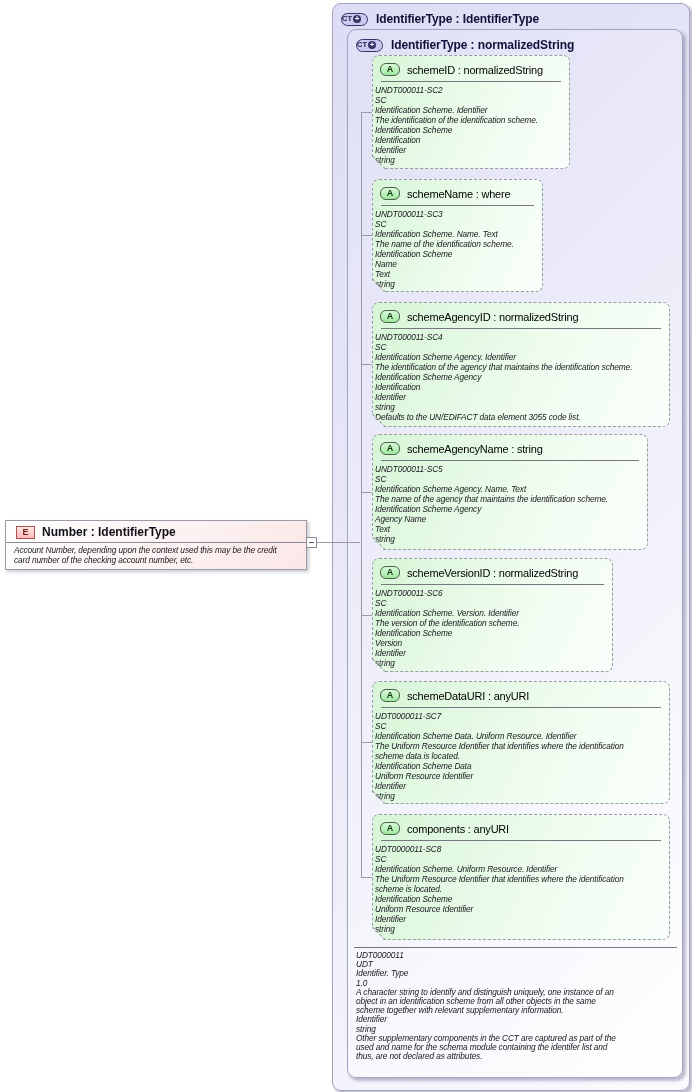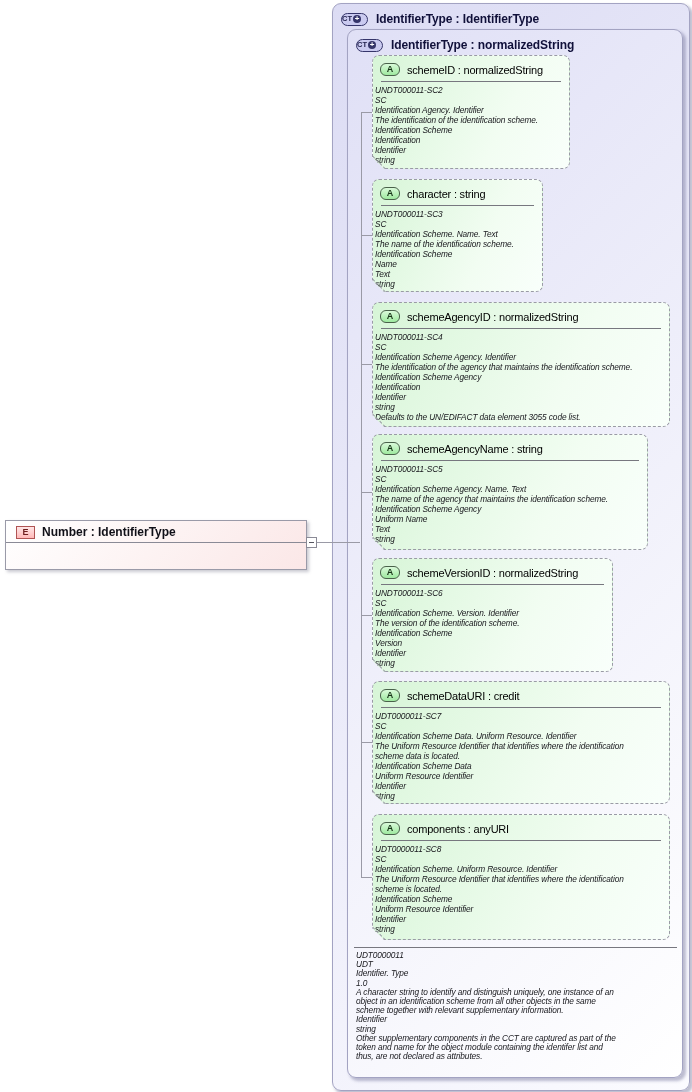--- a/index.html
+++ b/index.html
@@ -73,20 +73,24 @@
 <div class="canvas">
 
   <div class="el-box">
     <div class="el-header">
       <span class="icon-e">
           <span>E</span>
         </span>
       <span class="el-title">Number  : IdentifierType</span>
     </div>
     <div class="el-sep"></div>
+    <div class="el-desc">
+        <div class="ann-line">Account Number, depending upon the context used this may be the credit</div>
+        <div class="ann-line">card number of the checking account number, etc.</div>
+      </div>
   </div>
 
   <div class="collapse-sq">
       <i></i>
     </div>
   <div class="hline" style="left:317px;top:542px;width:43px;z-index:5;"></div>
 
   <div class="ct-box ct-outer">
     <div class="ct-header">
       <span class="icon-ct">
@@ -118,35 +122,35 @@
         <div class="attr-header">
           <span class="icon-a">
               <span>A</span>
             </span>
           <span class="attr-title">schemeID : normalizedString</span>
         </div>
         <div class="attr-sep"></div>
         <div class="attr-lines">
             <div class="ann-line">UNDT000011-SC2</div>
             <div class="ann-line">SC</div>
-            <div class="ann-line">Identification Agency. Identifier</div>
+            <div class="ann-line">Identification Scheme. Identifier</div>
             <div class="ann-line">The identification of the identification scheme.</div>
             <div class="ann-line">Identification Scheme</div>
             <div class="ann-line">Identification</div>
             <div class="ann-line">Identifier</div>
             <div class="ann-line">string</div>
           </div>
       </div>
 
       <div class="attr-box" style="left:24px;top:149px;width:171px;height:113px;">
         <div class="attr-header">
           <span class="icon-a">
               <span>A</span>
             </span>
-          <span class="attr-title">character : string</span>
+          <span class="attr-title">schemeName : where</span>
         </div>
         <div class="attr-sep"></div>
         <div class="attr-lines">
             <div class="ann-line">UNDT000011-SC3</div>
             <div class="ann-line">SC</div>
             <div class="ann-line">Identification Scheme. Name. Text</div>
             <div class="ann-line">The name of the identification scheme.</div>
             <div class="ann-line">Identification Scheme</div>
             <div class="ann-line">Name</div>
             <div class="ann-line">Text</div>
@@ -182,21 +186,21 @@
             </span>
           <span class="attr-title">schemeAgencyName : string</span>
         </div>
         <div class="attr-sep"></div>
         <div class="attr-lines">
             <div class="ann-line">UNDT000011-SC5</div>
             <div class="ann-line">SC</div>
             <div class="ann-line">Identification Scheme Agency. Name. Text</div>
             <div class="ann-line">The name of the agency that maintains the identification scheme.</div>
             <div class="ann-line">Identification Scheme Agency</div>
-            <div class="ann-line">Uniform Name</div>
+            <div class="ann-line">Agency Name</div>
             <div class="ann-line">Text</div>
             <div class="ann-line">string</div>
           </div>
       </div>
 
       <div class="attr-box" style="left:24px;top:528px;width:241px;height:114px;">
         <div class="attr-header">
           <span class="icon-a">
               <span>A</span>
             </span>
@@ -213,21 +217,21 @@
             <div class="ann-line">Identifier</div>
             <div class="ann-line">string</div>
           </div>
       </div>
 
       <div class="attr-box" style="left:24px;top:651px;width:298px;height:123px;">
         <div class="attr-header">
           <span class="icon-a">
               <span>A</span>
             </span>
-          <span class="attr-title">schemeDataURI : credit</span>
+          <span class="attr-title">schemeDataURI : anyURI</span>
         </div>
         <div class="attr-sep"></div>
         <div class="attr-lines">
             <div class="ann-line">UDT0000011-SC7</div>
             <div class="ann-line">SC</div>
             <div class="ann-line">Identification Scheme Data. Uniform Resource. Identifier</div>
             <div class="ann-line">The Uniform Resource Identifier that identifies where the identification</div>
             <div class="ann-line">scheme data is located.</div>
             <div class="ann-line">Identification Scheme Data</div>
             <div class="ann-line">Uniform Resource Identifier</div>
@@ -262,19 +266,19 @@
           <div class="ann-line">UDT0000011</div>
           <div class="ann-line">UDT</div>
           <div class="ann-line">Identifier. Type</div>
           <div class="ann-line">1.0</div>
           <div class="ann-line">A character string to identify and distinguish uniquely, one instance of an</div>
           <div class="ann-line">object in an identification scheme from all other objects in the same</div>
           <div class="ann-line">scheme together with relevant supplementary information.</div>
           <div class="ann-line">Identifier</div>
           <div class="ann-line">string</div>
           <div class="ann-line">Other supplementary components in the CCT are captured as part of the</div>
-          <div class="ann-line">token and name for the object module containing the identifer list and</div>
+          <div class="ann-line">used and name for the schema module containing the identifer list and</div>
           <div class="ann-line">thus, are not declared as attributes.</div>
         </div>
     </div>
   </div>
 
 </div>
 
 </body></html>

